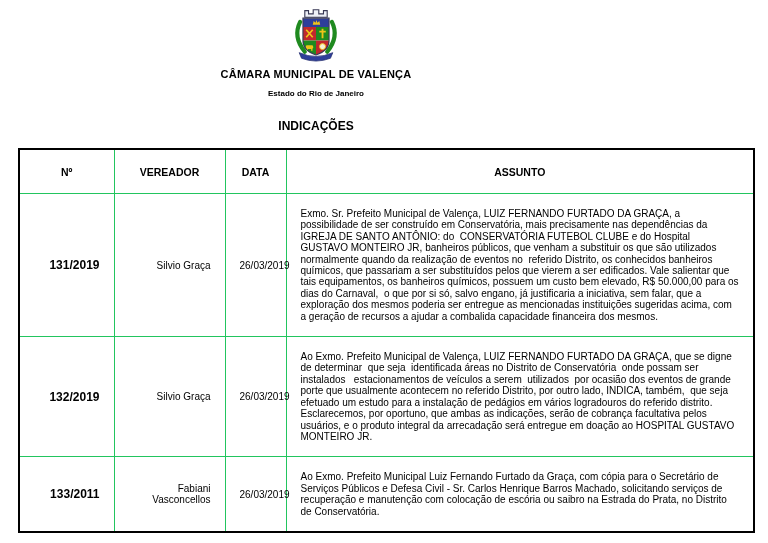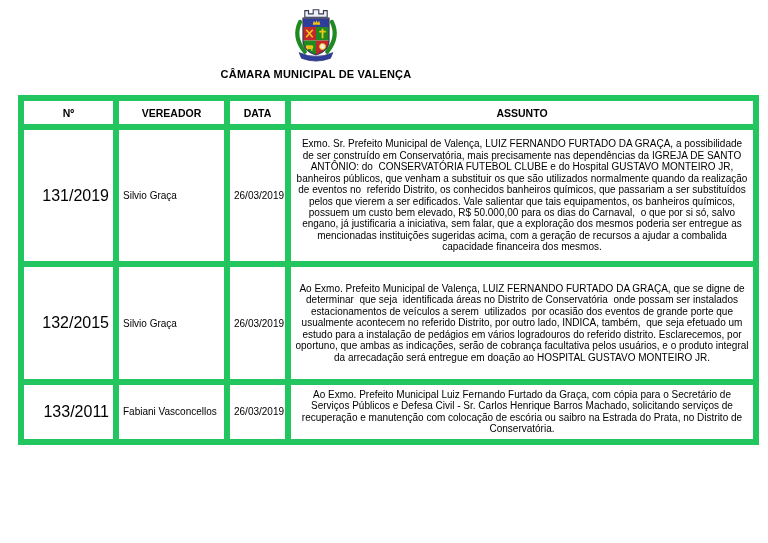--- a/index.html
+++ b/index.html
@@ -52,50 +52,50 @@
   }
   table.indicacoes {
     border-collapse: collapse;
     table-layout: fixed;
     width: 735px;
     margin: 15px 0 0 18px;
     border: 2px solid #000;
   }
   table.indicacoes th,
   table.indicacoes td {
-    border: 6px solid #22c55e;
-    padding: 4px;
+    border: 1px solid #22c55e;
+    padding: 14px;
     vertical-align: middle;
   }
   table.indicacoes th {
     font-size: 10.5px;
     font-weight: bold;
     height: 15px;
     text-align: center;
   }
   tr.r1 { height: 137px; }
   tr.r2 { height: 118px; }
   tr.r3 { height: 57px; }
   td.cell-num {
-    font-size: 16px;
-    font-weight: normal;
+    font-size: 12px;
+    font-weight: bold;
     text-align: right;
   }
   td.cell-ver {
     font-size: 10px;
-    text-align: left;
+    text-align: right;
     padding-left: 8px;
   }
   td.cell-date {
     font-size: 10px;
   }
   td.cell-assunto {
     font-size: 10px;
     line-height: 11.4px;
-    text-align: center;
+    text-align: left;
     padding: 4px 6px 4px 7px;
     white-space: pre-wrap;
     vertical-align: middle;
   }
 </style>
 </head>
 <body>
 
 <div class="page">
 
@@ -134,20 +134,22 @@
           <circle cx="37" cy="43.5" r="3.2" fill="#f7f2d8" stroke="#f0c419" stroke-width="1"></circle>
         </g>
 
         <path d="M16 13 h28 v24 q0 11 -14 15.5 q-14 -4.5 -14 -15.5 z" fill="none" stroke="#3a3a55" stroke-width="1.2"></path>
 
         <path d="M12 50 q18 8 36 0 l-2.5 6 q-15.5 6 -31 0 z" fill="#2e3e9a" stroke="#232c6e" stroke-width="0.8"></path>
       </svg>
     </div>
 
     <div class="org-name">CÂMARA MUNICIPAL DE VALENÇA</div>
+    <div class="org-subtitle">Estado do Rio de Janeiro</div>
+    <div class="section-title">INDICAÇÕES</div>
   </div>
 
   <table class="indicacoes">
     <colgroup>
       <col style="width:95px">
       <col style="width:111px">
       <col style="width:61px">
       <col style="width:468px">
     </colgroup>
     <thead>
@@ -159,21 +161,21 @@
       </tr>
     </thead>
     <tbody>
       <tr class="r1">
         <td class="cell-num">131/2019</td>
         <td class="cell-ver">Silvio Graça</td>
         <td class="cell-date">26/03/2019</td>
         <td class="cell-assunto">Exmo. Sr. Prefeito Municipal de Valença, LUIZ FERNANDO FURTADO DA GRAÇA, a possibilidade de ser construído em Conservatória, mais precisamente nas dependências da IGREJA DE SANTO ANTÔNIO: do  CONSERVATÓRIA FUTEBOL CLUBE e do Hospital GUSTAVO MONTEIRO JR, banheiros públicos, que venham a substituir os que são utilizados normalmente quando da realização de eventos no  referido Distrito, os conhecidos banheiros químicos, que passariam a ser substituídos pelos que vierem a ser edificados. Vale salientar que tais equipamentos, os banheiros químicos, possuem um custo bem elevado, R$ 50.000,00 para os dias do Carnaval,  o que por si só, salvo engano, já justificaria a iniciativa, sem falar, que a exploração dos mesmos poderia ser entregue as mencionadas instituições sugeridas acima, com a geração de recursos a ajudar a combalida capacidade financeira dos mesmos.</td>
       </tr>
       <tr class="r2">
-        <td class="cell-num">132/2015</td>
+        <td class="cell-num">132/2019</td>
         <td class="cell-ver">Silvio Graça</td>
         <td class="cell-date">26/03/2019</td>
         <td class="cell-assunto">Ao Exmo. Prefeito Municipal de Valença, LUIZ FERNANDO FURTADO DA GRAÇA, que se digne de determinar  que seja  identificada áreas no Distrito de Conservatória  onde possam ser instalados   estacionamentos de veículos a serem  utilizados  por ocasião dos eventos de grande porte que usualmente acontecem no referido Distrito, por outro lado, INDICA, também,  que seja efetuado um estudo para a instalação de pedágios em vários logradouros do referido distrito. Esclarecemos, por oportuno, que ambas as indicações, serão de cobrança facultativa pelos usuários, e o produto integral da arrecadação será entregue em doação ao HOSPITAL GUSTAVO MONTEIRO JR.</td>
       </tr>
       <tr class="r3">
         <td class="cell-num">133/2011</td>
         <td class="cell-ver">Fabiani Vasconcellos</td>
         <td class="cell-date">26/03/2019</td>
         <td class="cell-assunto">Ao Exmo. Prefeito Municipal Luiz Fernando Furtado da Graça, com cópia para o Secretário de Serviços Públicos e Defesa Civil - Sr. Carlos Henrique Barros Machado, solicitando serviços de recuperação e manutenção com colocação de escória ou saibro na Estrada do Prata, no Distrito de Conservatória.</td>
       </tr>

